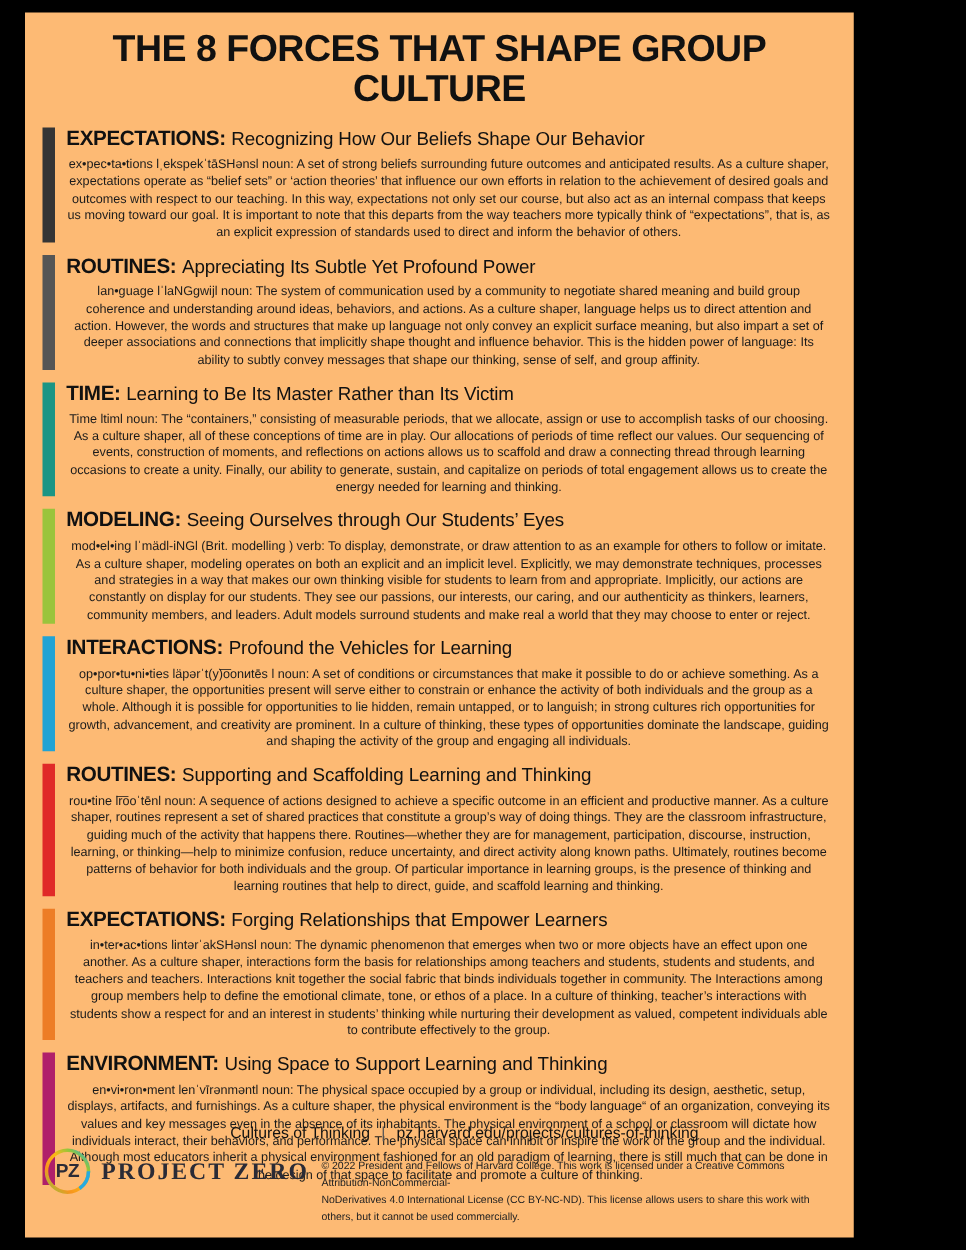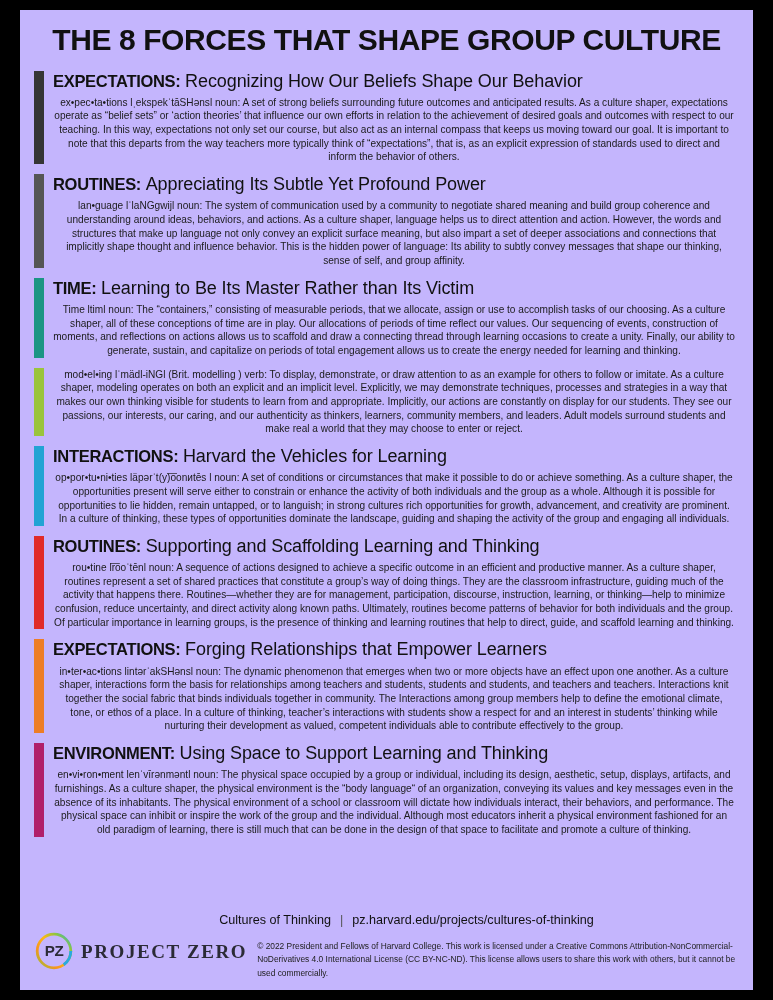--- a/index.html
+++ b/index.html
@@ -10,23 +10,23 @@
   body {
     width: 773px;
     height: 1000px;
     overflow: hidden;
     font-family: "Liberation Sans", sans-serif;
   }
   #page {
     position: absolute;
     left: 20px;
     top: 10px;
-    width: 733px;
+    width: 663px;
     height: 980px;
-    background: #c4b5fd;
+    background: #fdba74;
     box-sizing: border-box;
     overflow: hidden;
   }
   #doc-title {
     text-align: center;
     font-family: "Liberation Sans", sans-serif;
     font-weight: bold;
     font-size: 30px;
     letter-spacing: -0.4px;
     color: #111111;
@@ -59,21 +59,21 @@
     color: #111111;
     margin: 0 0 4px 0;
     white-space: nowrap;
   }
   .force-term {
     font-weight: bold;
     letter-spacing: -0.3px;
   }
   .force-sub {
     font-weight: normal;
-    font-size: 18px;
+    font-size: 15px;
     letter-spacing: -0.1px;
   }
   .force-text {
     font-size: 10.1px;
     line-height: 1.355;
     color: #1b1b1b;
     text-align: center;
     margin: 0;
     padding-right: 4px;
   }
@@ -151,27 +151,28 @@
       <div class="force">
         <div class="accent-bar" style="background: rgb(27, 149, 132);"></div>
         <div class="force-body">
           <div class="force-heading"><span class="force-term">TIME:</span> <span class="force-sub">Learning to Be Its Master Rather than Its Victim</span></div>
           <p class="force-text">Time ltiml noun: The “containers,” consisting of measurable periods, that we allocate, assign or use to accomplish tasks of our choosing. As a culture shaper, all of these conceptions of time are in play. Our allocations of periods of time reflect our values. Our sequencing of events, construction of moments, and reflections on actions allows us to scaffold and draw a connecting thread through learning occasions to create a unity. Finally, our ability to generate, sustain, and capitalize on periods of total engagement allows us to create the energy needed for learning and thinking.</p>
         </div>
       </div>
       <div class="force">
         <div class="accent-bar" style="background: rgb(154, 196, 60);"></div>
         <div class="force-body">
+          <div class="force-heading"><span class="force-term">MODELING:</span> <span class="force-sub">Seeing Ourselves through Our Students’ Eyes</span></div>
           <p class="force-text">mod•el•ing lˈmädl-iNGl (Brit. modelling ) verb: To display, demonstrate, or draw attention to as an example for others to follow or imitate. As a culture shaper, modeling operates on both an explicit and an implicit level. Explicitly, we may demonstrate techniques, processes and strategies in a way that makes our own thinking visible for students to learn from and appropriate. Implicitly, our actions are constantly on display for our students. They see our passions, our interests, our caring, and our authenticity as thinkers, learners, community members, and leaders. Adult models surround students and make real a world that they may choose to enter or reject.</p>
         </div>
       </div>
       <div class="force">
         <div class="accent-bar" style="background: rgb(34, 163, 212);"></div>
         <div class="force-body">
-          <div class="force-heading"><span class="force-term">INTERACTIONS:</span> <span class="force-sub">Harvard the Vehicles for Learning</span></div>
+          <div class="force-heading"><span class="force-term">INTERACTIONS:</span> <span class="force-sub">Profound the Vehicles for Learning</span></div>
           <p class="force-text">op•por•tu•ni•ties läpərˈt(y)͞ооnиtēs l noun: A set of conditions or circumstances that make it possible to do or achieve something. As a culture shaper, the opportunities present will serve either to constrain or enhance the activity of both individuals and the group as a whole. Although it is possible for opportunities to lie hidden, remain untapped, or to languish; in strong cultures rich opportunities for growth, advancement, and creativity are prominent. In a culture of thinking, these types of opportunities dominate the landscape, guiding and shaping the activity of the group and engaging all individuals.</p>
         </div>
       </div>
       <div class="force">
         <div class="accent-bar" style="background: rgb(224, 42, 40);"></div>
         <div class="force-body">
           <div class="force-heading"><span class="force-term">ROUTINES:</span> <span class="force-sub">Supporting and Scaffolding Learning and Thinking</span></div>
           <p class="force-text">rou•tine lr͞ооˈtēnl noun: A sequence of actions designed to achieve a specific outcome in an efficient and productive manner. As a culture shaper, routines represent a set of shared practices that constitute a group’s way of doing things. They are the classroom infrastructure, guiding much of the activity that happens there. Routines—whether they are for management, participation, discourse, instruction, learning, or thinking—help to minimize confusion, reduce uncertainty, and direct activity along known paths. Ultimately, routines become patterns of behavior for both individuals and the group. Of particular importance in learning groups, is the presence of thinking and learning routines that help to direct, guide, and scaffold learning and thinking.</p>
         </div>
       </div>

